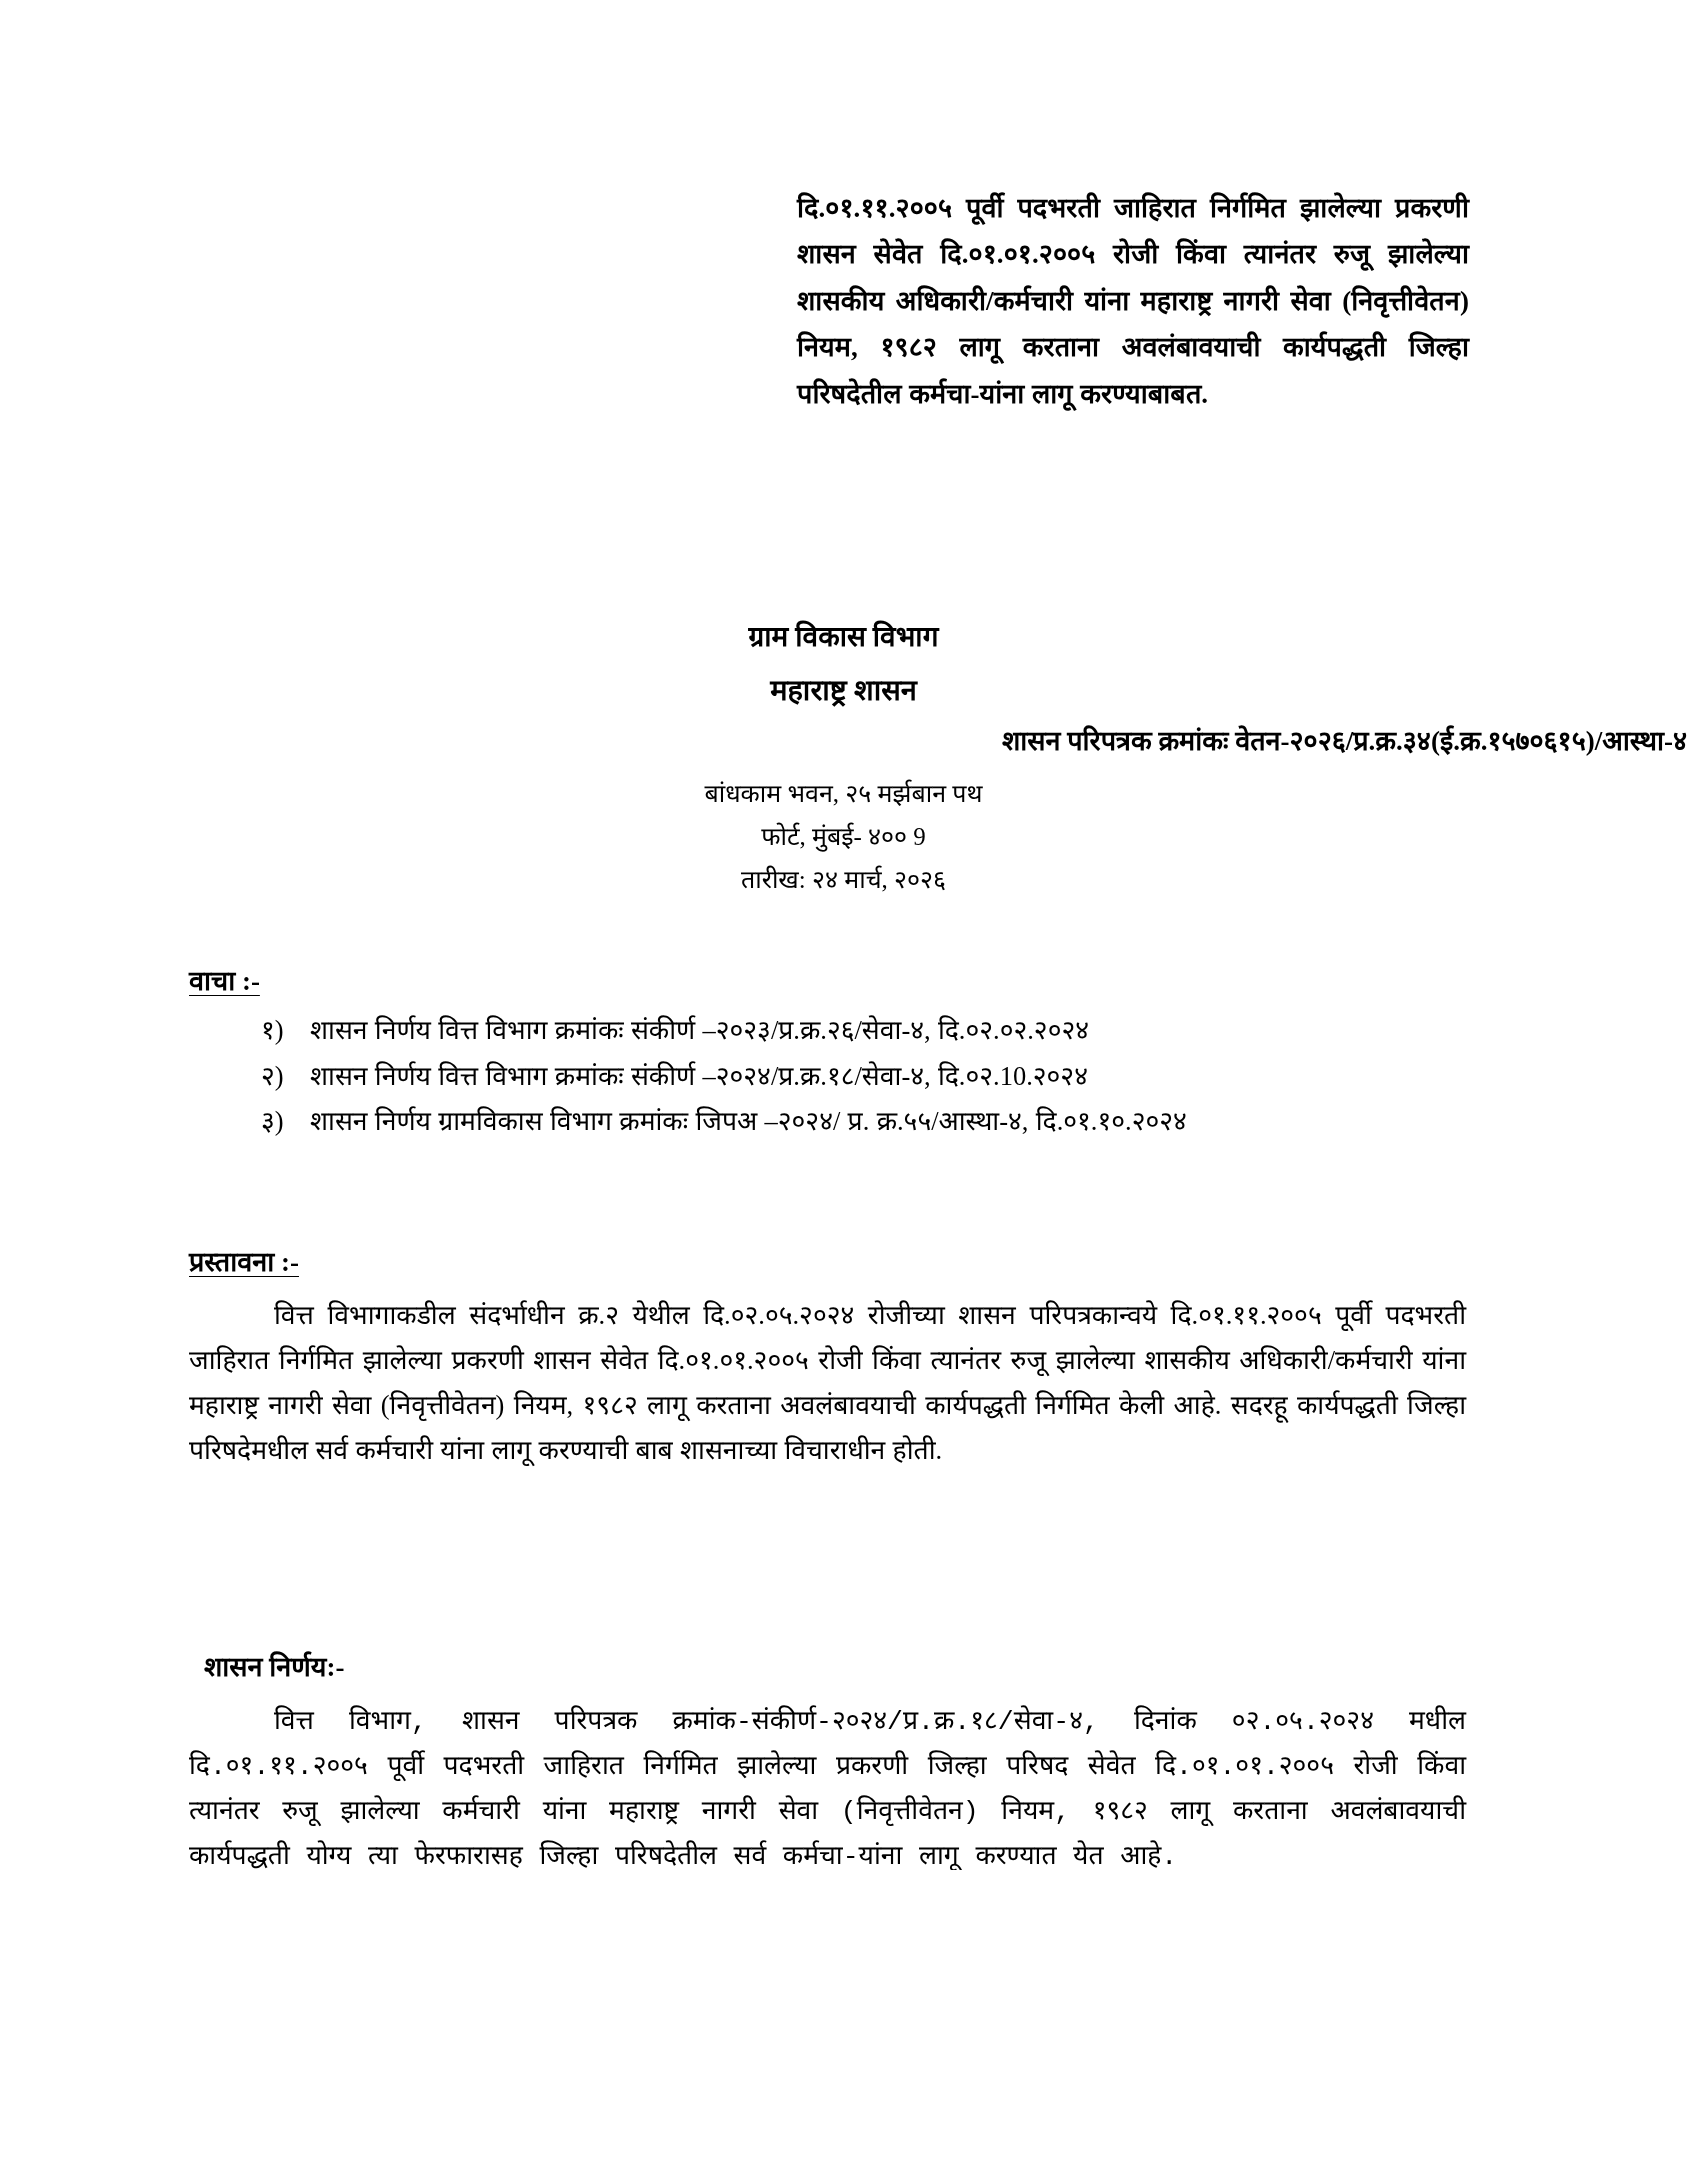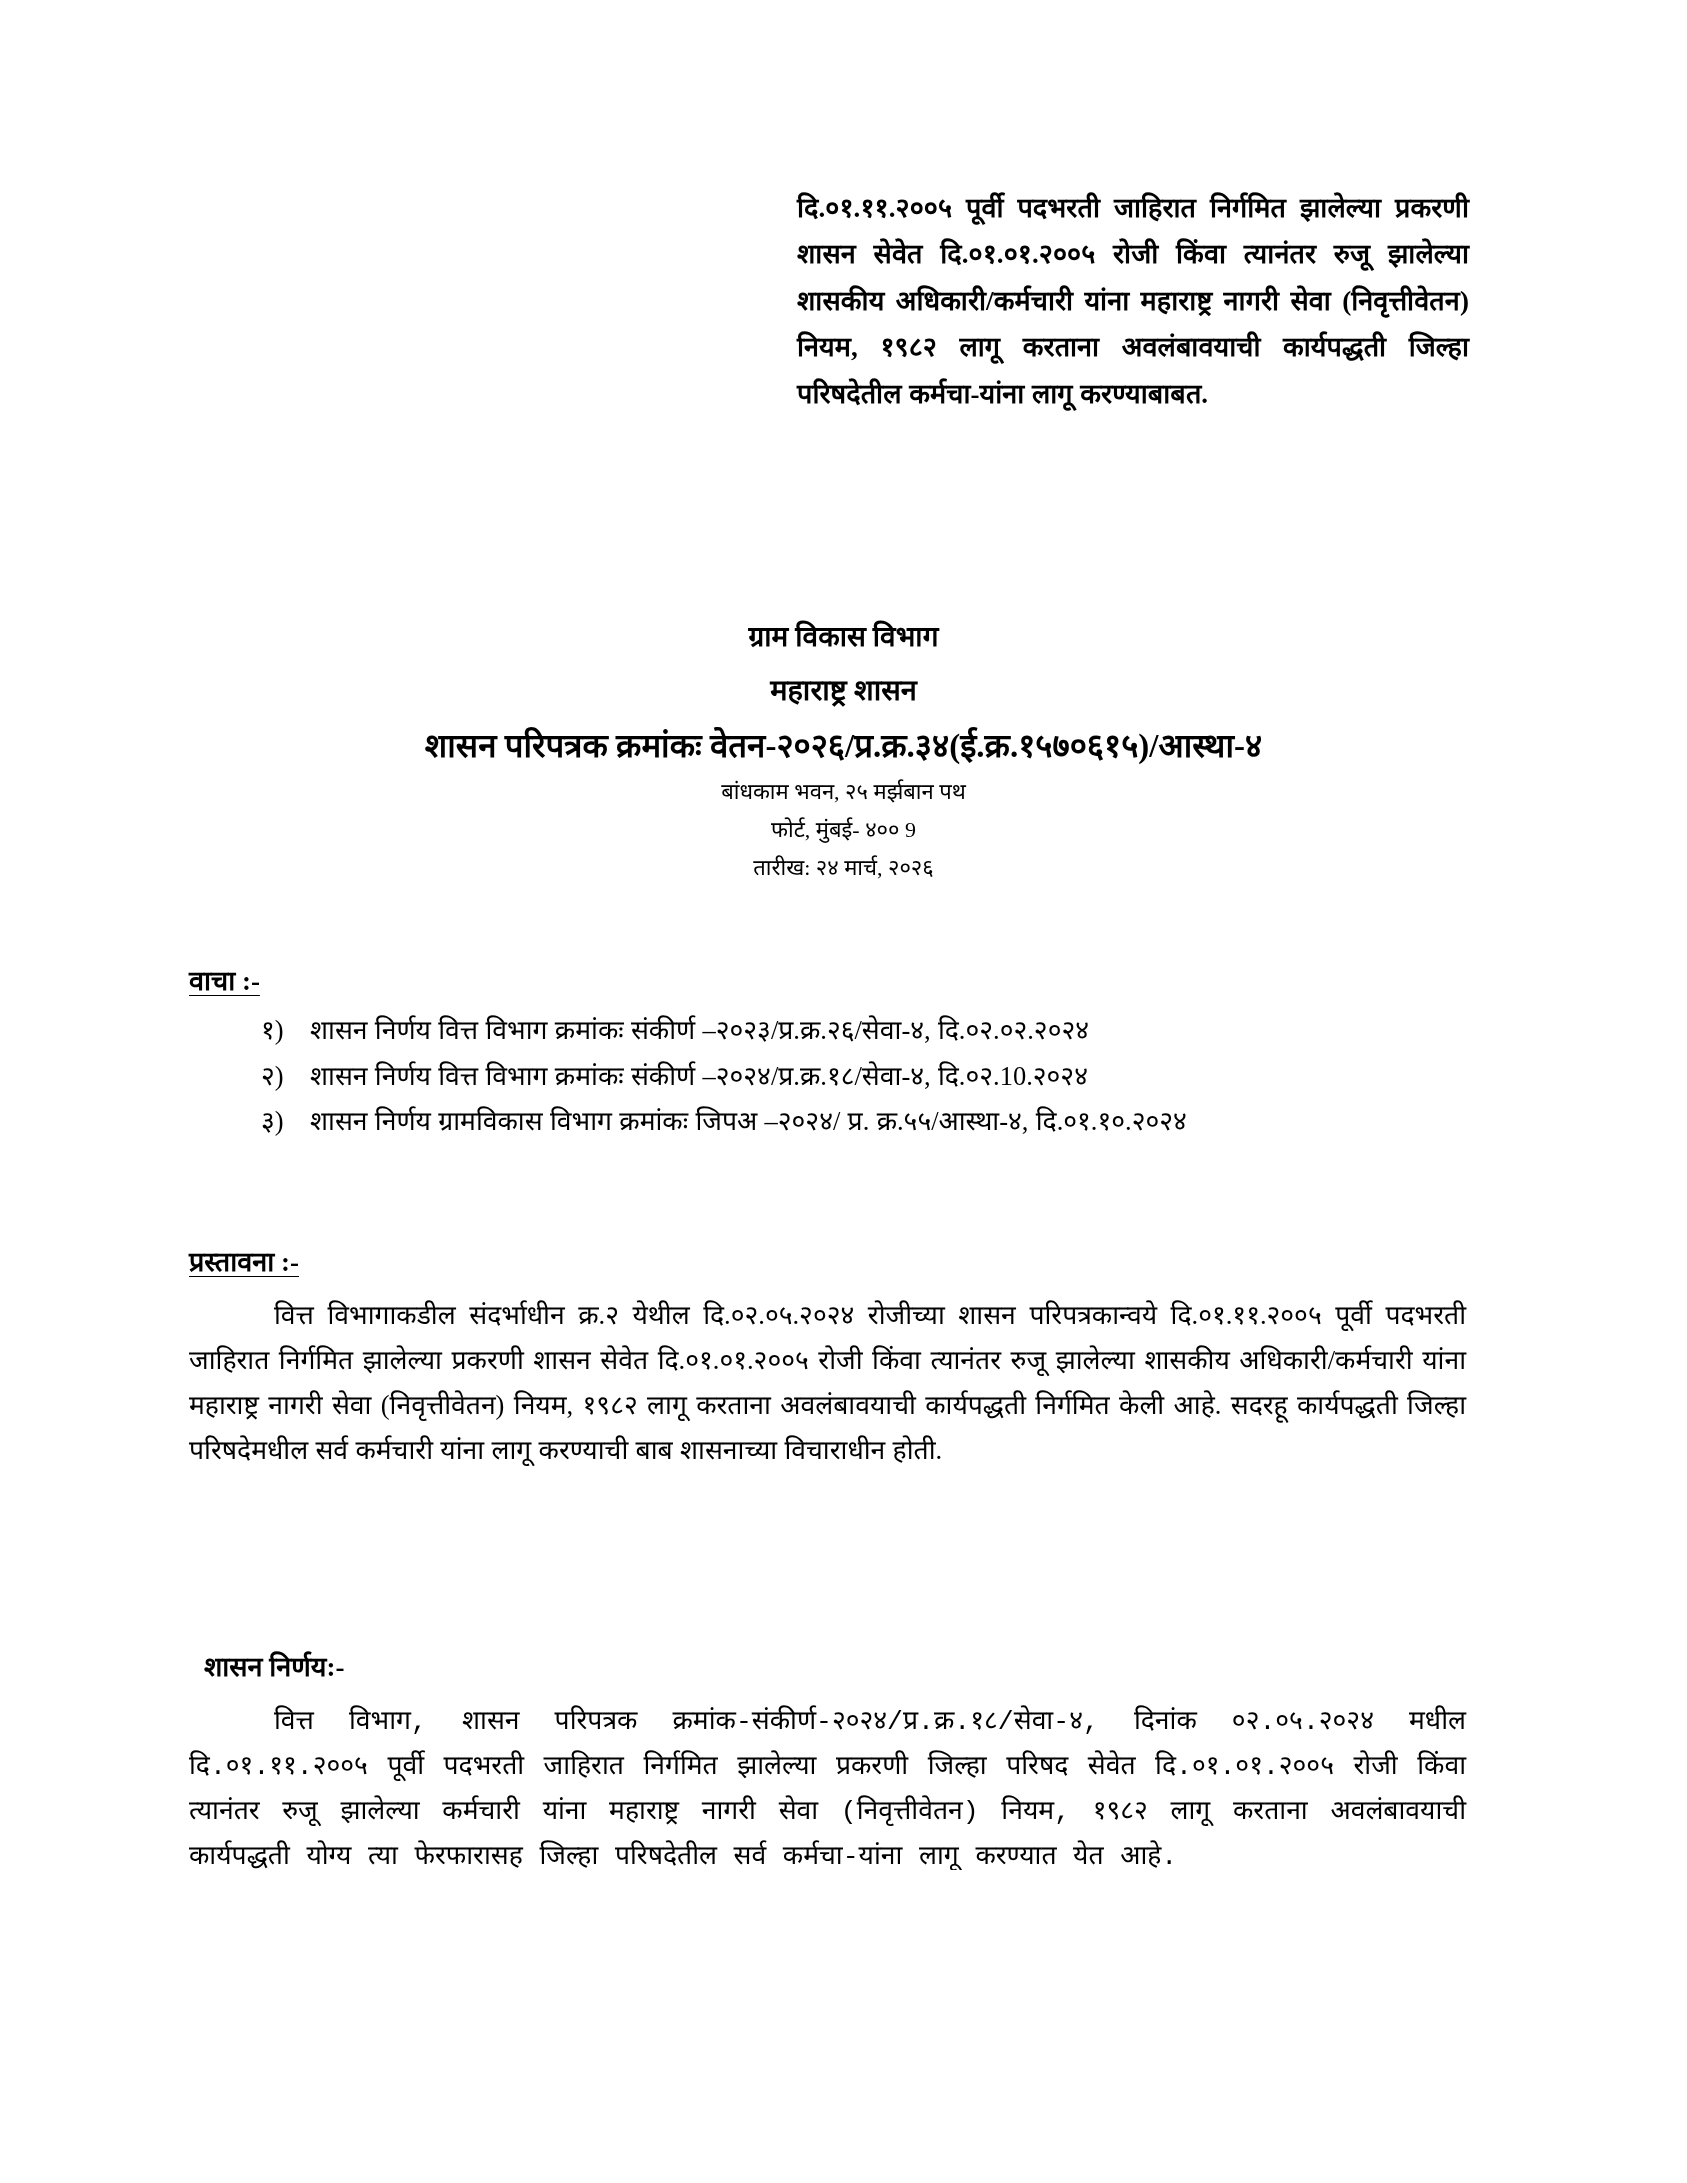--- a/index.html
+++ b/index.html
@@ -57,28 +57,29 @@
     font-size: 29px;
     font-weight: 700;
     margin-bottom: 8px;
   }
   .gov-dept {
     font-size: 28px;
     font-weight: 700;
     margin-bottom: 9.3px;
   }
   .gov-ref {
-    font-size: 33px;
+    font-size: 27px;
     font-weight: 700;
-    margin-bottom: 3px;
+    margin-bottom: 13px;
+    text-align: right;
   }
   .gov-addr1,
   .gov-addr2,
   .gov-date {
-    font-size: 22px;
+    font-size: 25px;
     font-weight: 400;
     margin-bottom: 4px;
   }
 
   
   .section-head {
     position: absolute;
     font-size: 27px;
     font-weight: 700;
   }

